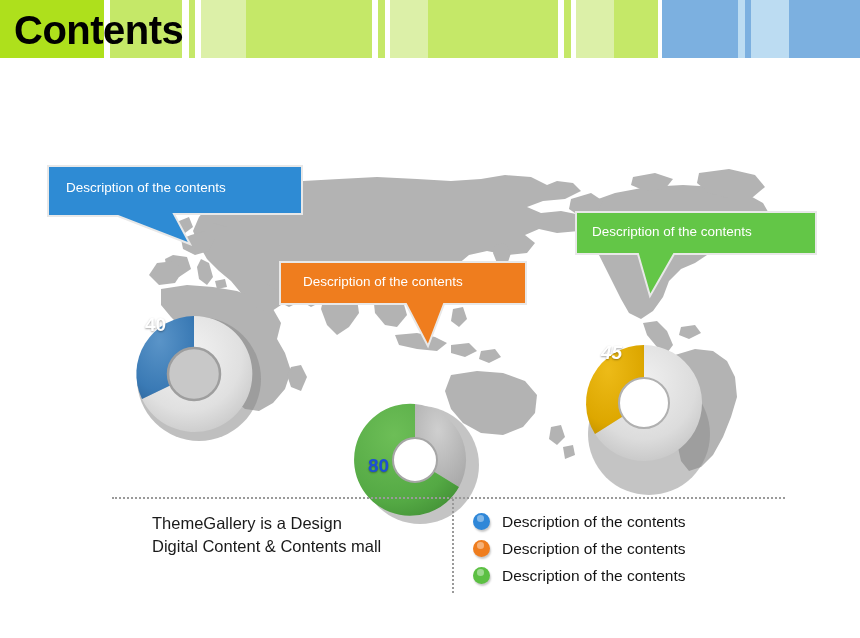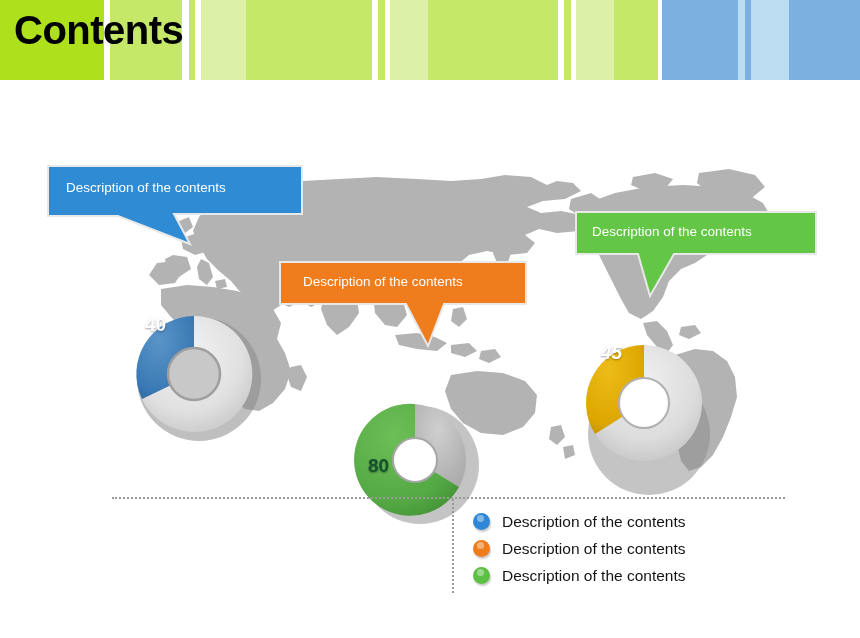--- a/index.html
+++ b/index.html
@@ -12,21 +12,21 @@
     width: 860px; height: 638px;
     position: relative;
     overflow: hidden;
     font-family: "Liberation Sans", sans-serif;
   }
 
   
   #header-band {
     position: absolute;
     left: 0; top: 0;
-    width: 860px; height: 80px;
+    width: 860px; height: 58px;
   }
   .stripe {
     position: absolute;
     top: 0; bottom: 0;
   }
   #page-title {
     position: absolute;
     left: 14px;
     top: 8px;
     font-size: 40px;
@@ -282,21 +282,21 @@
           <stop offset="100%" stop-color="#3f8b33"></stop>
         </radialGradient>
       </defs>
 
       <path d="M75 90 L75 34 A56 56 0 0 1 119 117 L75 90 Z" fill="url(#gradGrayGreen)"></path>
 
       <path d="M75 90 L119 117 A56 56 0 1 1 75 34 L75 90 Z" fill="url(#gradGreen)"></path>
       <circle cx="75" cy="90" r="22" fill="#ffffff"></circle>
       <circle cx="75" cy="90" r="22" fill="none" stroke="#a6a6a6" stroke-width="2"></circle>
     </svg>
-    <div class="donut-value" id="val-green" style="left: 28px; top: 85px; font-size: 19px; color: #14532d;">80</div>
+    <div class="donut-value" id="val-green" style="left: 28px; top: 85px; font-size: 19px; color: #1d4ed8;">80</div>
   </div>
 
   <div class="donut-wrap" id="donut-gold-wrap" style="left:570px; top:235px; width:175px; height:190px;font-style:italic;">
     <svg width="175" height="190" viewBox="0 0 175 190">
       <ellipse cx="79" cy="125" rx="61" ry="61" fill="#8a8a8a" opacity="0.5"></ellipse>
       <defs>
         <radialGradient id="gradGrayGold" cx="45%" cy="32%" r="80%">
           <stop offset="0%" stop-color="#f0f0f0"></stop>
           <stop offset="62%" stop-color="#dcdcdc"></stop>
           <stop offset="100%" stop-color="#bebebe"></stop>
@@ -338,20 +338,22 @@
     <div class="callout-text" style="left: 18px; top: 12px; color: rgb(255, 255, 255);">Description of the contents</div>
   </div>
 
 </div>
 
 <div id="bottom-area">
   <div id="h-divider"></div>
   <div id="v-divider"></div>
 
   <div id="blurb">
+    <div>ThemeGallery is a Design</div>
+    <div>Digital Content &amp; Contents mall</div>
   </div>
 
   <div id="legend">
     <div class="legend-row">
       <span class="legend-bullet" id="lb0" style="background: rgb(47, 135, 216);"></span>
       <span class="legend-label">Description of the contents</span>
     </div>
     <div class="legend-row">
       <span class="legend-bullet" id="lb1" style="background: rgb(239, 125, 30);"></span>
       <span class="legend-label">Description of the contents</span>

